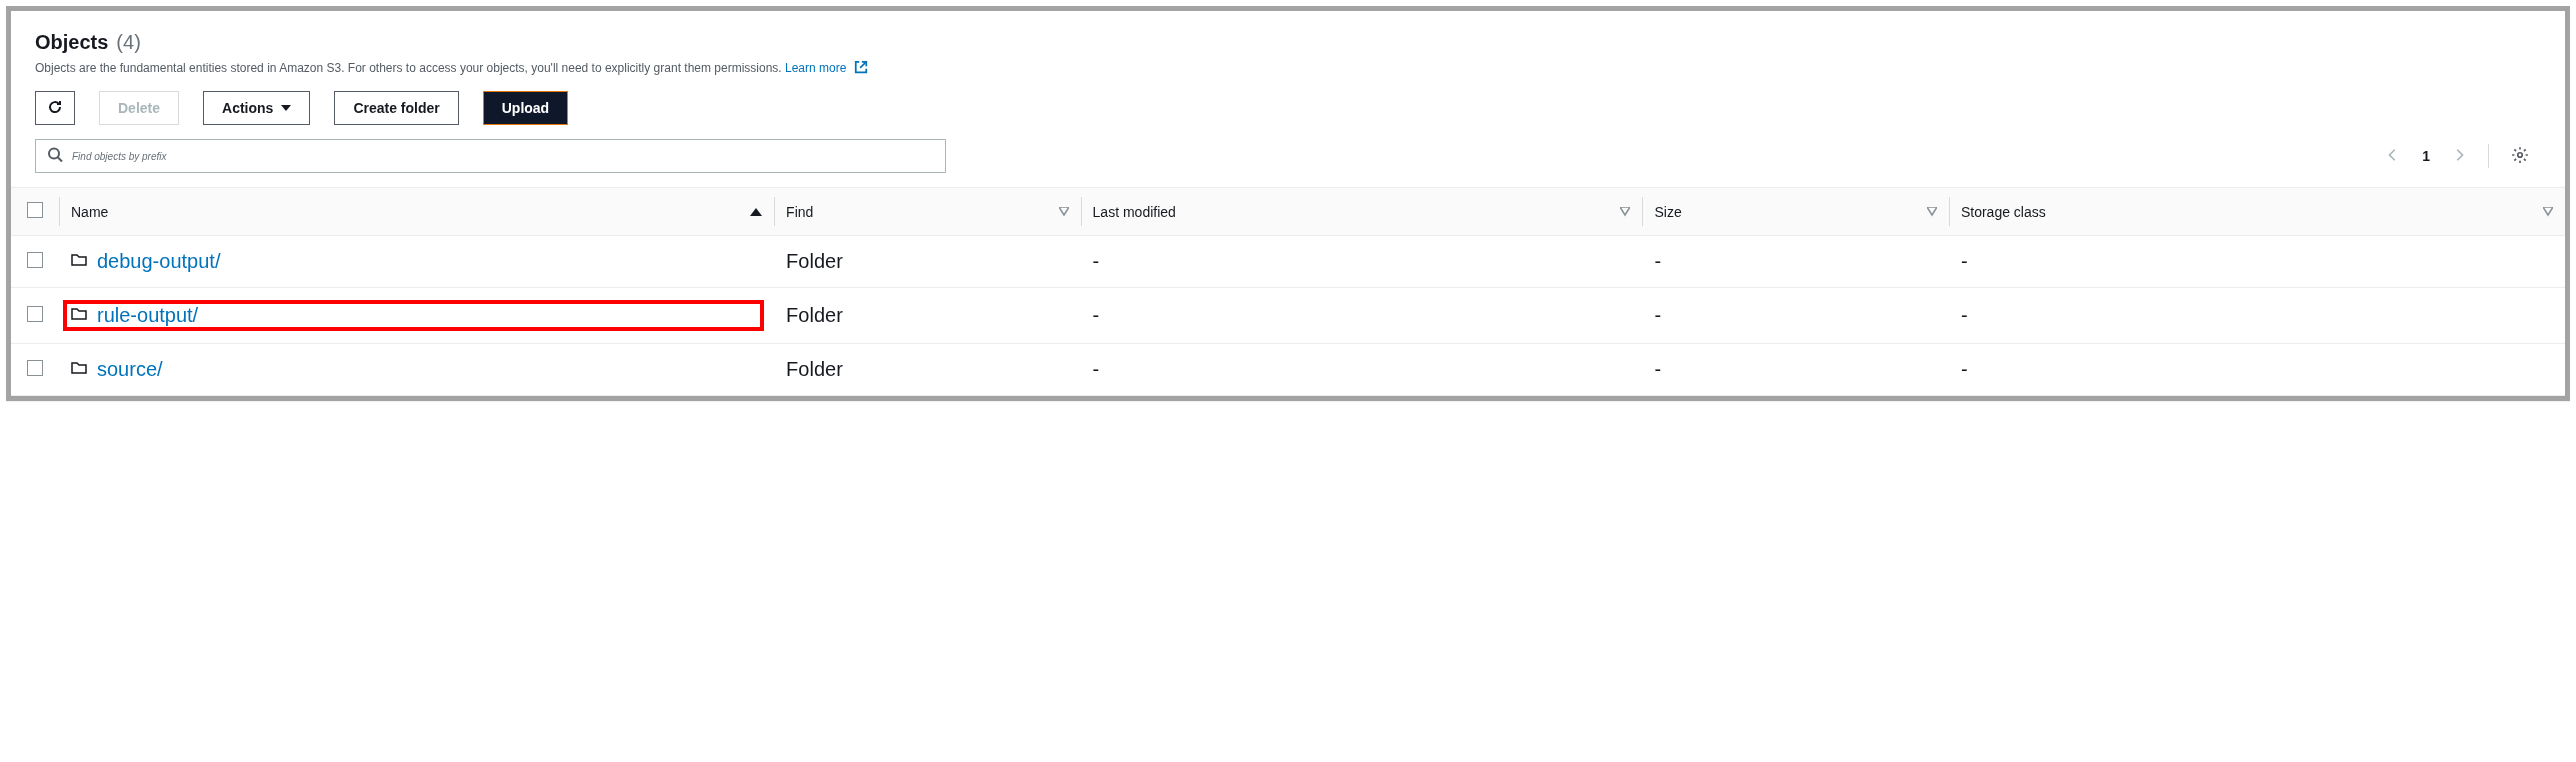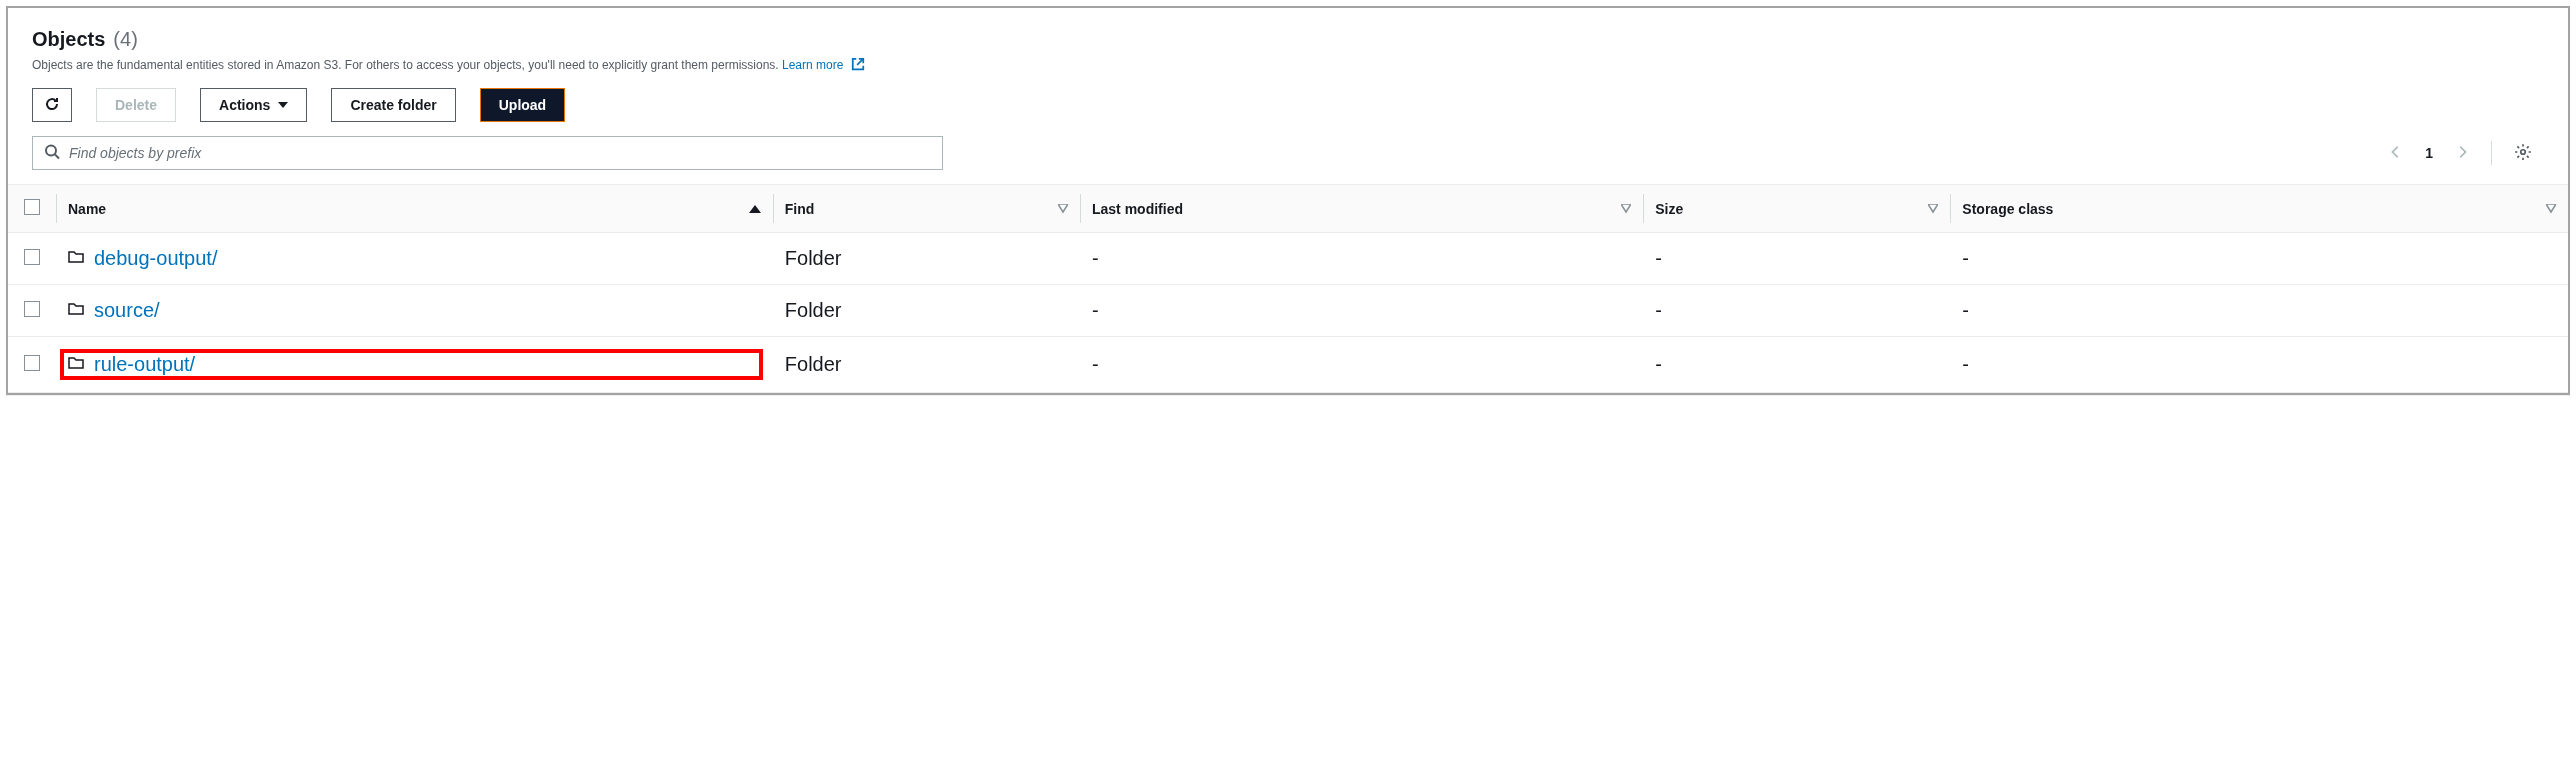--- a/index.html
+++ b/index.html
@@ -4,21 +4,21 @@
 <style>
   * { box-sizing: border-box; margin: 0; padding: 0; }
   body {
     font-family: "Amazon Ember", "Helvetica Neue", Arial, sans-serif;
     font-size: 14px;
     color: #16191f;
     background: #fff;
     padding: 6px;
   }
   .panel {
-    border: 2px solid #a3a3a3;
+    border: 5px solid #a3a3a3;
     box-shadow: 0 1px 1px rgba(0,0,0,0.05);
     background: #fff;
     padding: 20px 0 0 0;
   }
   .header-block { padding: 0 24px 14px 24px; }
   .title-row { display:flex; align-items:baseline; gap:8px; margin-bottom:6px; }
   .title { font-size: 20px; font-weight: 700; color:#16191f; }
   .count { font-size: 20px; font-weight: 400; color:#687078; }
   .subtitle { font-size: 12px; color:#545b64; }
   .subtitle a { color:#0073bb; text-decoration:none; }
@@ -39,32 +39,32 @@
   }
   .btn.icon-only { padding: 0 10px; width:40px; justify-content:center; }
   .btn:disabled { color:#aab7b8; border-color:#d5dbdb; cursor:default; }
   .btn.primary { background:#0f172a; border-color:#e7750e; color:#fff; }
   .caret-down { width:0; height:0; border-left:5px solid transparent; border-right:5px solid transparent; border-top:6px solid #16191f; }
   .filter-row { display:flex; align-items:center; gap:16px; }
   .search-wrap { flex:0 0 auto; width: 911px; max-width: 60%; position:relative; }
   .search-wrap .icon { position:absolute; left:12px; top:50%; transform:translateY(-50%); color:#545b64; }
   .search-input {
     width:100%; height:34px; border:1px solid #aab7b8; padding:0 12px 0 36px;
-    font-size:14px; font-style:italic; color:#a16207;
+    font-size:10px; font-style:italic; color:#a16207;
   }
   .search-input::placeholder { color:#687078; font-style:italic; }
   .pager { margin-left:auto; display:flex; align-items:center; gap:18px; padding-right:8px; }
   .pager .arrow { color:#aab7b8; cursor:default; padding:4px; }
   .pager .page { font-weight:700; }
   .divider { width:1px; height:24px; background:#d5dbdb; }
   .gear { cursor:pointer; color:#545b64; padding:4px; }
 
   table { width:100%; border-collapse:collapse; }
   thead th {
-    text-align:left; font-weight:700; font-size:14px; color:#16191f;
+    text-align:left; font-weight:400; font-size:14px; color:#16191f;
     padding:14px 12px; background:#fafafa; border-top:1px solid #eaeded; border-bottom:1px solid #eaeded;
     position:relative;
   }
   thead th:not(:first-child)::before {
     content:""; position:absolute; left:0; top:20%; height:60%; width:1px; background:#d5dbdb;
   }
   tbody td { padding:14px 12px; border-bottom:1px solid #eaeded; font-size:20px; vertical-align:middle; }
   .col-check { width:48px; text-align:center; }
   .col-name { width:28%; }
   .col-type { width:12%; }
@@ -223,40 +223,40 @@
             </span>
           </td>
           <td class="col-type">Folder</td>
           <td class="col-mod">-</td>
           <td class="col-size">-</td>
           <td class="col-storage">-</td>
         </tr>
         <tr>
           <td class="col-check"><span class="chk"></span></td>
           <td class="col-name">
-            <span class="name-cell ">
+            <span class="name-cell highlighted">
               <span class="folder-icon"><svg width="16" height="16" viewBox="0 0 16 16" fill="none" stroke="#16191f" stroke-width="1.5">
                   <path d="M1 3h5l2 2h7v8H1z"></path>
                 </svg></span>
-              <a href="#" class="link">source/</a>
+              <a href="#" class="link">rule-output/</a>
             </span>
           </td>
           <td class="col-type">Folder</td>
           <td class="col-mod">-</td>
           <td class="col-size">-</td>
           <td class="col-storage">-</td>
         </tr>
         <tr>
           <td class="col-check"><span class="chk"></span></td>
           <td class="col-name">
-            <span class="name-cell highlighted">
+            <span class="name-cell ">
               <span class="folder-icon"><svg width="16" height="16" viewBox="0 0 16 16" fill="none" stroke="#16191f" stroke-width="1.5">
                   <path d="M1 3h5l2 2h7v8H1z"></path>
                 </svg></span>
-              <a href="#" class="link">rule-output/</a>
+              <a href="#" class="link">source/</a>
             </span>
           </td>
           <td class="col-type">Folder</td>
           <td class="col-mod">-</td>
           <td class="col-size">-</td>
           <td class="col-storage">-</td>
         </tr>
       </tbody>
   </table>
 

